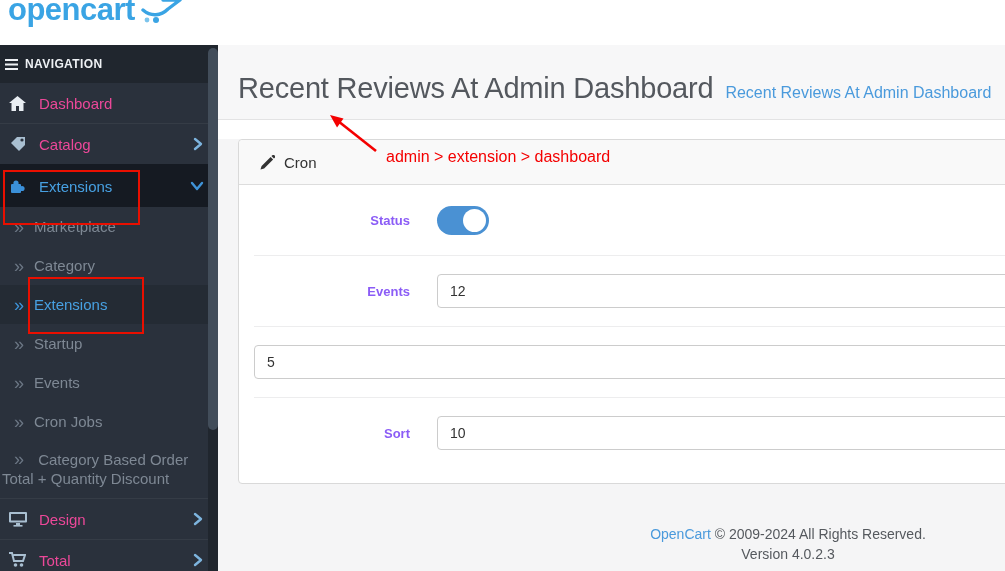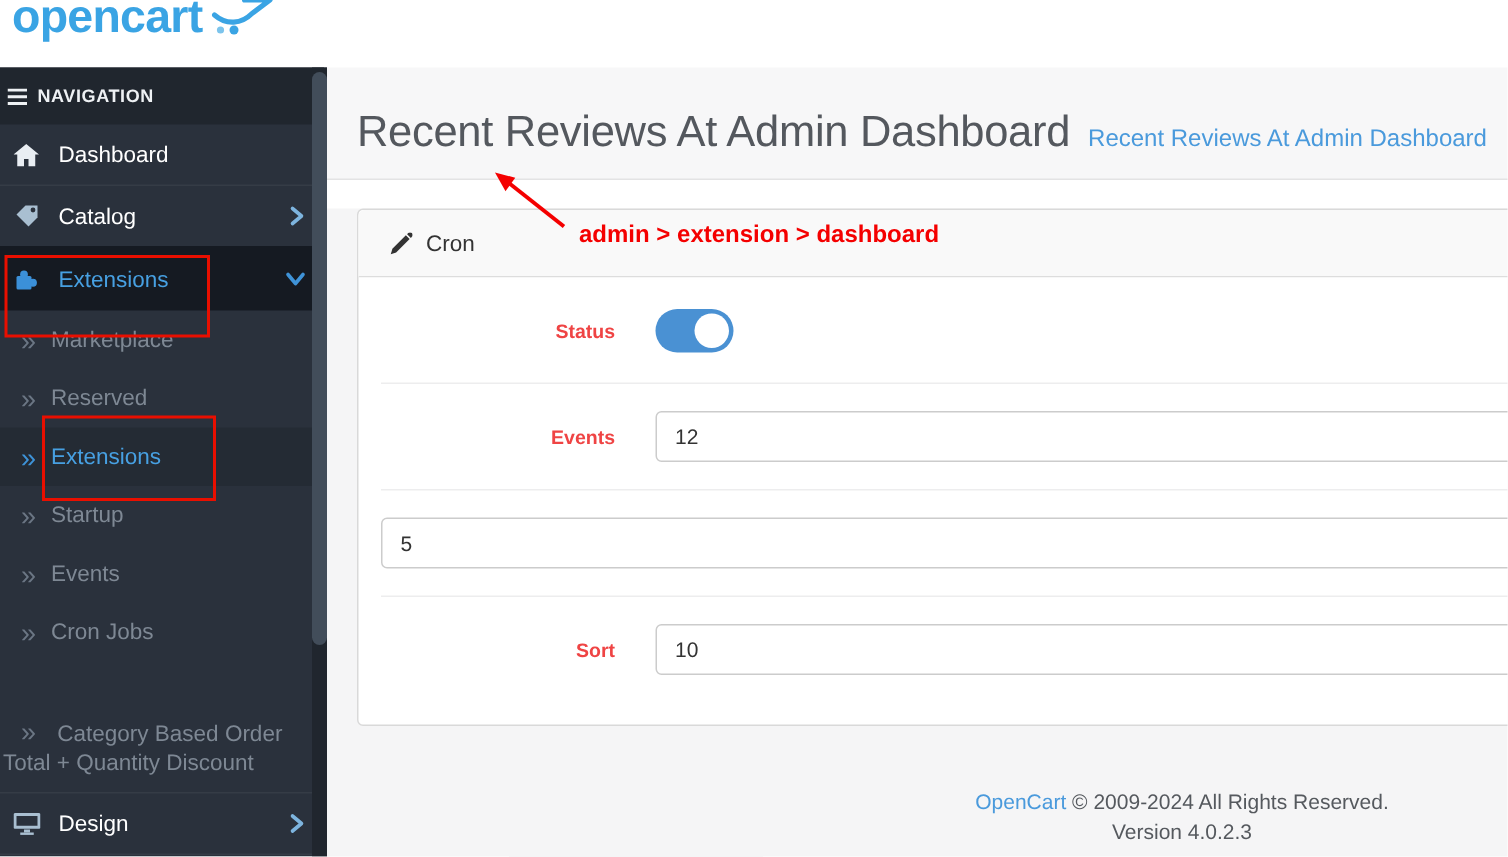--- a/index.html
+++ b/index.html
@@ -10,63 +10,63 @@
   .logo{position:absolute;left:8px;top:-8px;display:flex;align-items:center;}
   .logo-text{font-size:31px;font-weight:bold;color:#3aa4e4;letter-spacing:-0.5px;}
   .logo-cart{margin-left:6px;margin-top:6px;}
   
   .sidebar{position:absolute;left:0;top:45px;width:218px;height:526px;background:#2a313c;
     box-sizing:border-box;padding-right:2px;}
   .nav-header{height:38px;display:flex;align-items:center;padding-left:5px;background:#20262e;
     color:#eef1f4;font-size:12px;font-weight:bold;letter-spacing:.4px;}
   .nav-header .ham{margin-right:7px;display:flex;}
   .side-item{height:40px;display:flex;align-items:center;padding:0 12px 0 8px;
-    color:#ffffff;font-size:15px;border-top:1px solid rgba(255,255,255,.055);cursor:pointer;}
+    color:#ec4899;font-size:15px;border-top:1px solid rgba(255,255,255,.055);cursor:pointer;}
   .side-item .ico{width:19px;margin-right:12px;display:flex;justify-content:center;}
   .side-item .chev{margin-left:auto;display:flex;}
   .side-item.active{background:#151a22;color:#47a0e2;border-top-color:transparent;height:42px;}
   .sub-item{height:39px;display:flex;align-items:center;padding-left:14px;
     color:#7e8894;font-size:15px;cursor:pointer;}
   .sub-item .dbl{font-size:18px;margin-right:10px;color:#6b7684;line-height:1;}
   .sub-item.active{color:#47a0e2;background:rgba(0,0,0,.12);}
   .sub-item.active .dbl{color:#3e93d8;}
-  .sub-item.wrap{display:block;height:auto;padding:9px 2px 10px 2px;line-height:19px;width:192px;margin-top:29px;}
+  .sub-item.wrap{display:block;height:auto;padding:9px 2px 10px 2px;line-height:19px;width:192px;}
   .sub-item.wrap .dbl{margin-left:12px;}
   .sb-track{position:absolute;right:0;top:0;width:10px;height:100%;background:#20262e;}
   .sb-thumb{position:absolute;right:0;top:3px;width:10px;height:382px;background:#424d5a;border-radius:6px;}
   
   .main{position:absolute;left:218px;top:45px;width:1140px;height:526px;}
   .page-header{height:75px;background:#f7f7f8;border-bottom:1px solid #e3e3e4;
     display:flex;align-items:baseline;padding-left:20px;box-sizing:border-box;padding-top:27px;}
   .page-title{font-size:29px;color:#54585e;font-weight:normal;margin:0;letter-spacing:-0.2px;}
   .breadcrumb{font-size:16px;color:#4a9adc;margin-left:12px;text-decoration:none;cursor:pointer;}
   .content{height:450px;background:#f5f5f6;}
   .panel{margin:19px 20px 0 20px;background:#fff;border:1px solid #d9d9d9;border-radius:4px;}
   .panel-head{height:44px;display:flex;align-items:center;padding-left:21px;background:#f9f9f9;
     border-bottom:1px solid #ddd;font-size:15px;color:#333;border-radius:4px 4px 0 0;}
   .panel-head .pic{margin-right:9px;display:flex;}
   .panel-body{padding:0 15px 15px 15px;}
   .frow{height:70px;display:flex;align-items:center;border-bottom:1px solid #ededee;}
   .frow:last-child{border-bottom:none;}
-  .flabel{width:156px;text-align:right;font-weight:bold;font-size:13px;color:#ef4444;
+  .flabel{width:156px;text-align:right;font-weight:bold;font-size:13px;color:#8b5cf6;
     flex-shrink:0;margin-right:27px;}
   .fcontrol{flex:1;}
   .txt{width:100%;height:34px;border:1px solid #ccc;border-radius:4px;padding:0 12px;
     font-size:14px;color:#333;box-sizing:border-box;background:#fff;
     font-family:"Liberation Sans","DejaVu Sans",sans-serif;}
   .toggle{width:52px;height:29px;border-radius:15px;background:#4a91d3;position:relative;cursor:pointer;}
   .knob{position:absolute;right:3px;top:3px;width:23px;height:23px;border-radius:50%;background:#fff;}
   .footer{margin-top:42px;text-align:center;font-size:14px;color:#55595e;}
   .footer a{color:#4a9adc;text-decoration:none;cursor:pointer;}
   .footer .v{margin-top:4px;}
   
   .redbox{position:absolute;border:2px solid #e90f00;z-index:50;pointer-events:none;}
   .redbox1{left:3px;top:170px;width:133px;height:51px;}
   .redbox2{left:28px;top:277px;width:112px;height:53px;}
-  .rednote{position:absolute;left:386px;top:148px;font-size:16px;font-weight:bold;color:#f40000;
+  .rednote{position:absolute;left:386px;top:148px;font-size:16px;font-weight:normal;color:#f40000;
     z-index:50;white-space:nowrap;}
   .redarrow{position:absolute;left:322px;top:108px;z-index:50;pointer-events:none;}
 </style>
 </head>
 <body>
 
 <div class="topbar">
   <div class="logo">
     <span class="logo-text">opencart</span>
     <span class="logo-cart">
@@ -130,21 +130,21 @@
         </svg>
     </span>
   </div>
 
   <div class="sub-item">
     <span class="dbl">»</span>
     <span>Marketplace</span>
   </div>
   <div class="sub-item">
     <span class="dbl">»</span>
-    <span>Reserved</span>
+    <span>Category</span>
   </div>
   <div class="sub-item active">
     <span class="dbl">»</span>
     <span>Extensions</span>
   </div>
   <div class="sub-item">
     <span class="dbl">»</span>
     <span>Startup</span>
   </div>
   <div class="sub-item">

